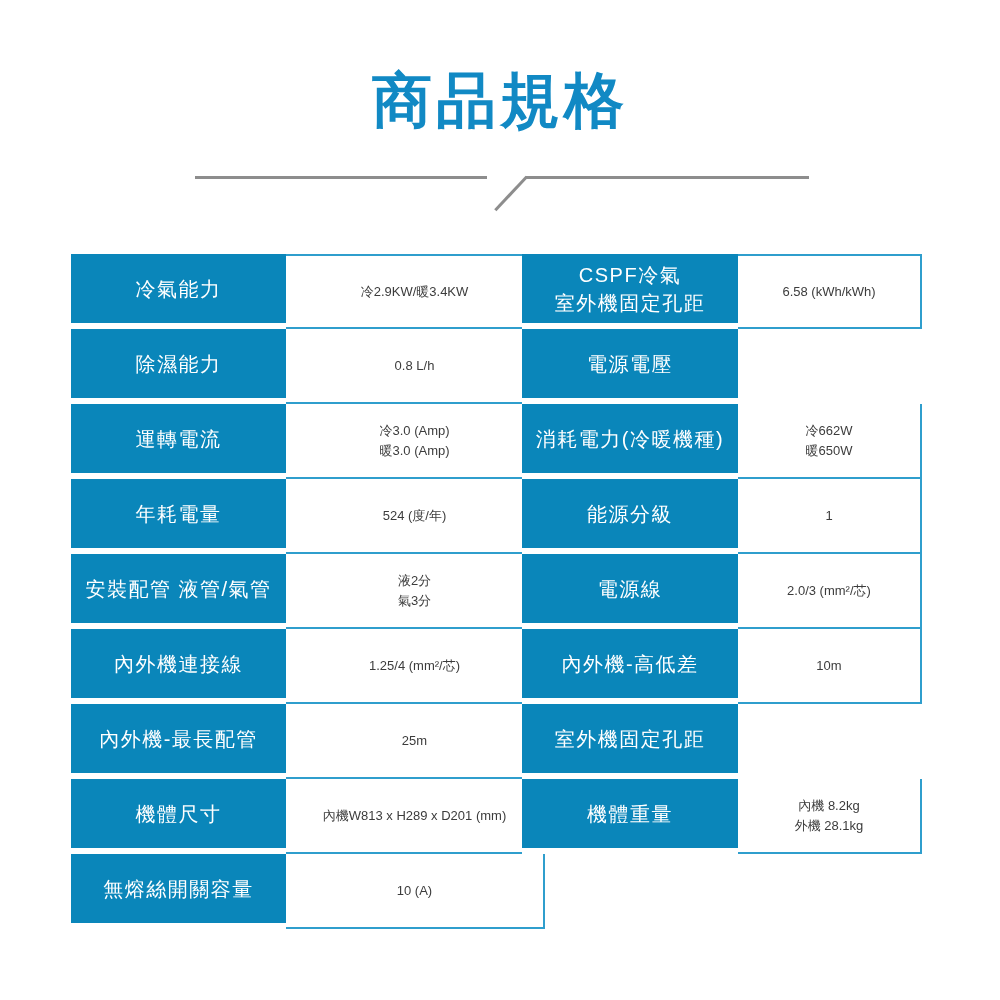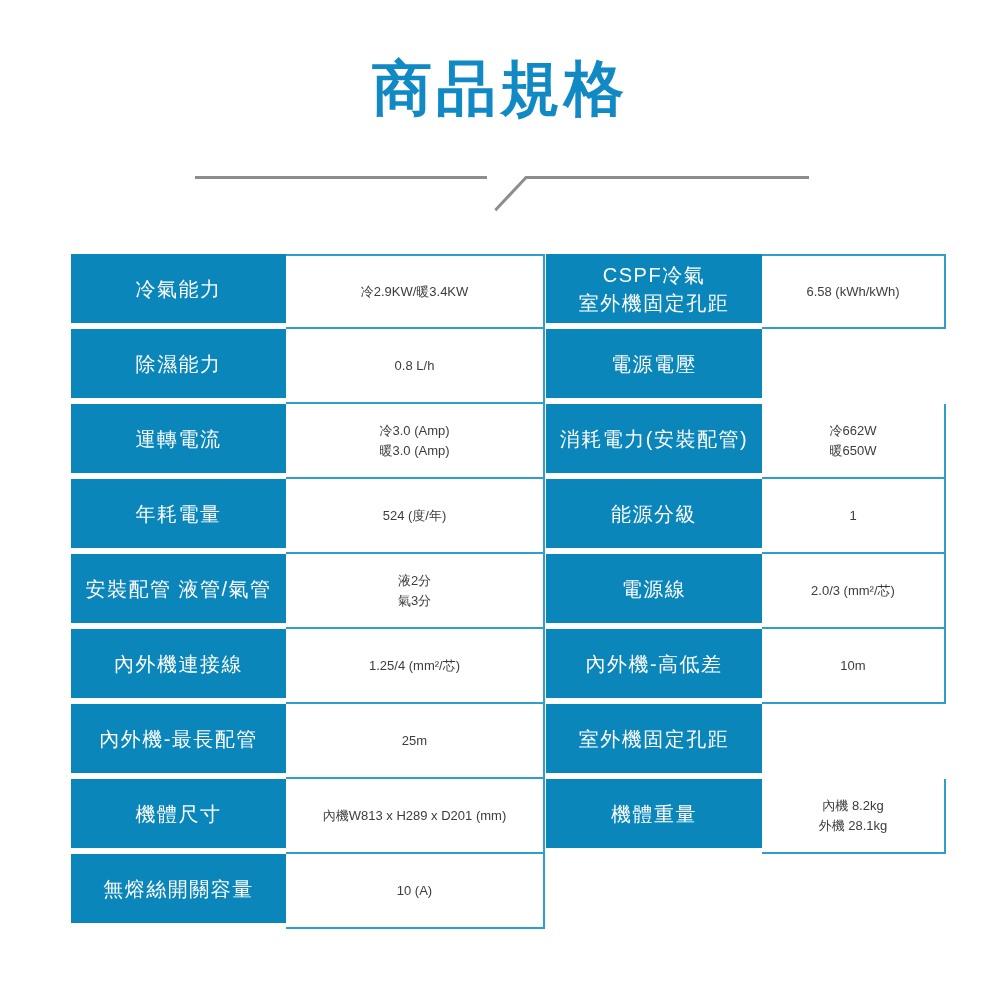--- a/index.html
+++ b/index.html
@@ -8,34 +8,34 @@
     --border-blue:#2f9ecd;
     --divider-gray:#8d8d8d;
     --value-text:#3c3c3c;
     --label-text:#ffffff;
   }
   html,body{margin:0;padding:0;background:#ffffff;}
   body{font-family:"Liberation Sans", sans-serif;}
   .page{position:relative;width:1000px;height:1000px;background:#ffffff;overflow:hidden;}
 
   .title{
-    position:absolute;top:56px;left:0;width:100%;
+    position:absolute;top:68px;left:0;width:100%;
     text-align:center;font-size:60px;font-weight:bold;
     color:var(--title-blue);letter-spacing:4px;line-height:1.1;
   }
 
   .divider{position:absolute;left:195px;top:176px;width:614px;height:38px;}
   .divider .seg{position:absolute;height:3px;background:var(--divider-gray);}
   .divider .line-left{left:0;top:0;width:292px;}
   .divider .line-right{left:331px;top:0;width:283px;}
   .divider .slash{left:293px;top:16px;width:46px;transform:rotate(-47deg);}
 
   .spec-pair{position:absolute;top:254px;}
   .pair-left{left:48px;width:474px;margin-left:23px;}
-  .pair-right{left:546px;width:400px;}
+  .pair-right{left:522px;width:400px;}
 
   .row{display:flex;height:75px;box-sizing:border-box;}
   .cell{
     box-sizing:border-box;display:flex;flex-direction:column;
     justify-content:center;align-items:center;text-align:center;
   }
   .cell-label{
     background:var(--cell-blue);color:var(--label-text);
     font-size:20px;letter-spacing:1.5px;line-height:1.4;
     border-bottom:6px solid #ffffff;
@@ -151,21 +151,21 @@
           <div>6.58 (kWh/kWh)</div>
         </div>
       </div>
       <div class="row">
         <div class="cell cell-label">
           <div>電源電壓</div>
         </div>
       </div>
       <div class="row">
         <div class="cell cell-label">
-          <div>消耗電力(安裝配管)</div>
+          <div>消耗電力(冷暖機種)</div>
         </div>
         <div class="cell cell-value">
           <div>冷662W</div>
           <div>暖650W</div>
         </div>
       </div>
       <div class="row">
         <div class="cell cell-label">
           <div>能源分級</div>
         </div>

